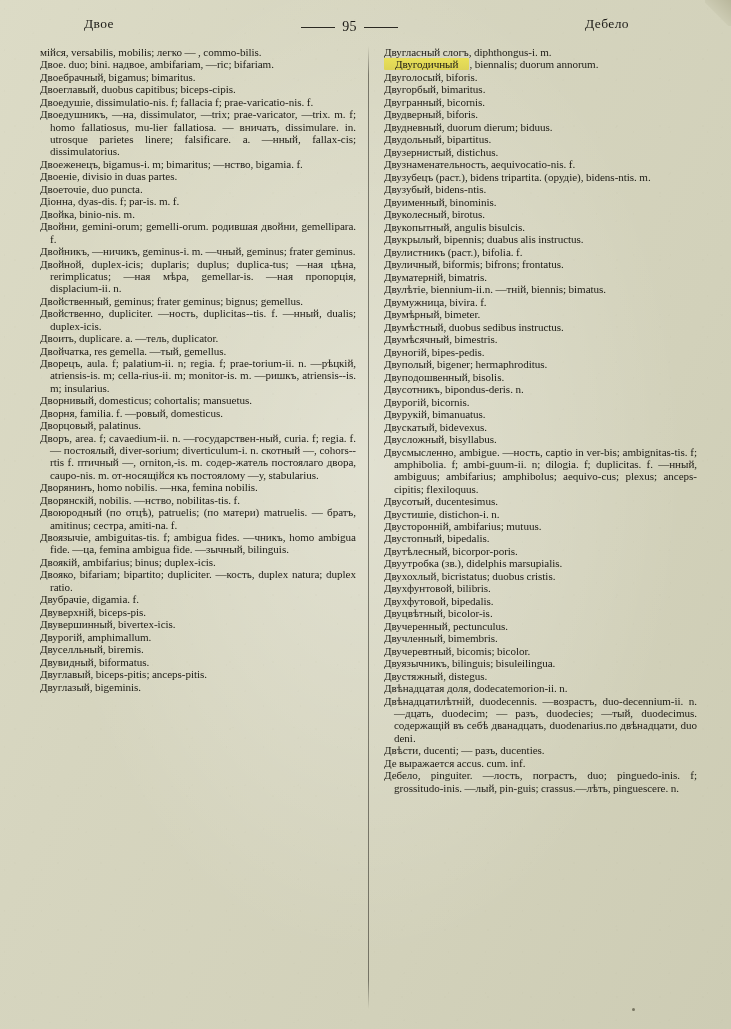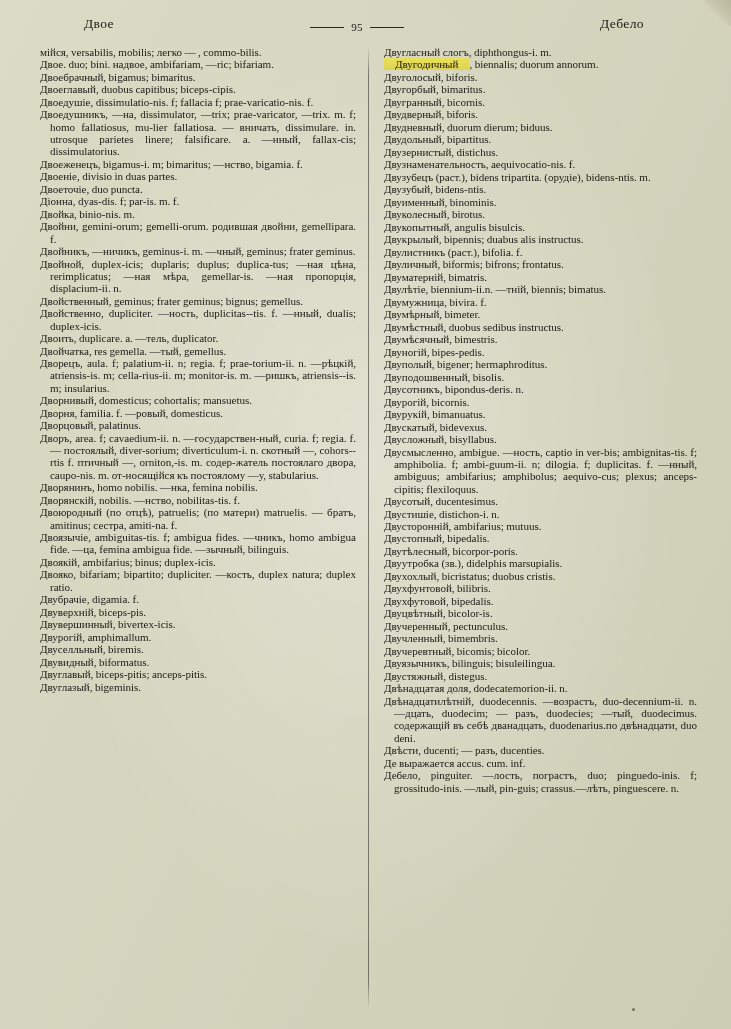--- a/index.html
+++ b/index.html
@@ -38,42 +38,42 @@
   .corner-fold {
     position: absolute;
     top: 0; right: 0;
     width: 26px; height: 26px;
     background: linear-gradient(225deg, #b9b79c 0%, #cdccb4 55%, rgba(205,204,180,0) 56%);
   }
 
   
   .runhead {
     position: absolute;
-    left: 40px; right: 21px;
+    left: 40px; right: 36px;
     top: 16px;
     height: 22px;
     display: flex;
     align-items: baseline;
     justify-content: space-between;
     font-size: 13.5px;
     letter-spacing: 0.4px;
   }
   .runhead .rh-left,
   .runhead .rh-right {
     flex: 0 0 auto;
     font-weight: 400;
   }
   .runhead .rh-left { padding-left: 44px; }
   .runhead .rh-right { padding-right: 66px; }
   .runhead .rh-center {
     flex: 0 0 auto;
     display: flex;
     align-items: center;
     gap: 7px;
-    font-size: 11px;
+    font-size: 14px;
     text-align: center;
   }
   .rule {
     display: inline-block;
     width: 34px;
     height: 1.5px;
     background: #2a2822;
   }
 
   

